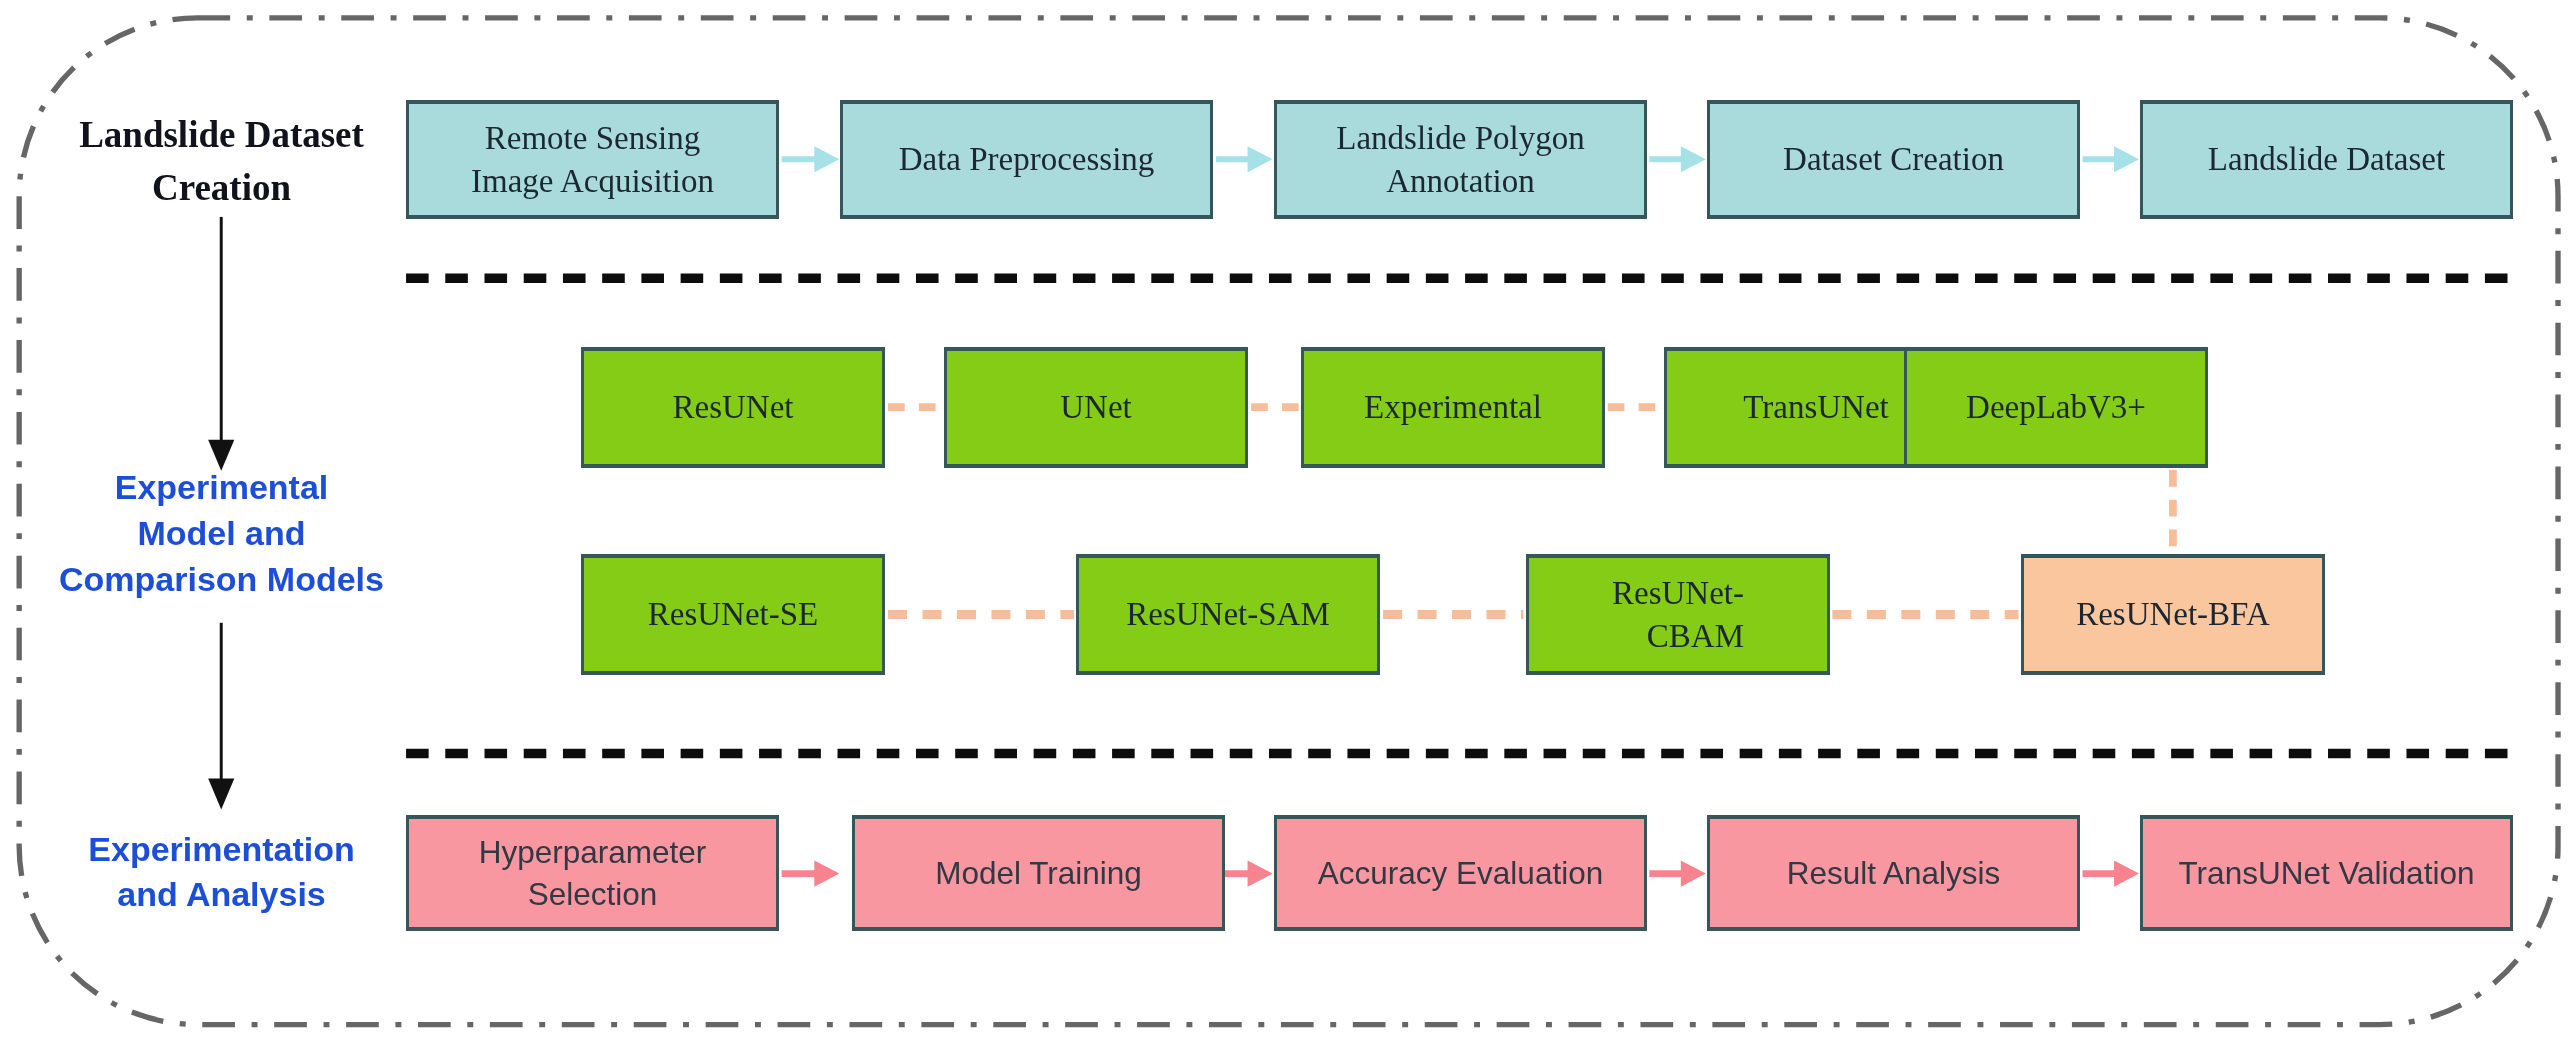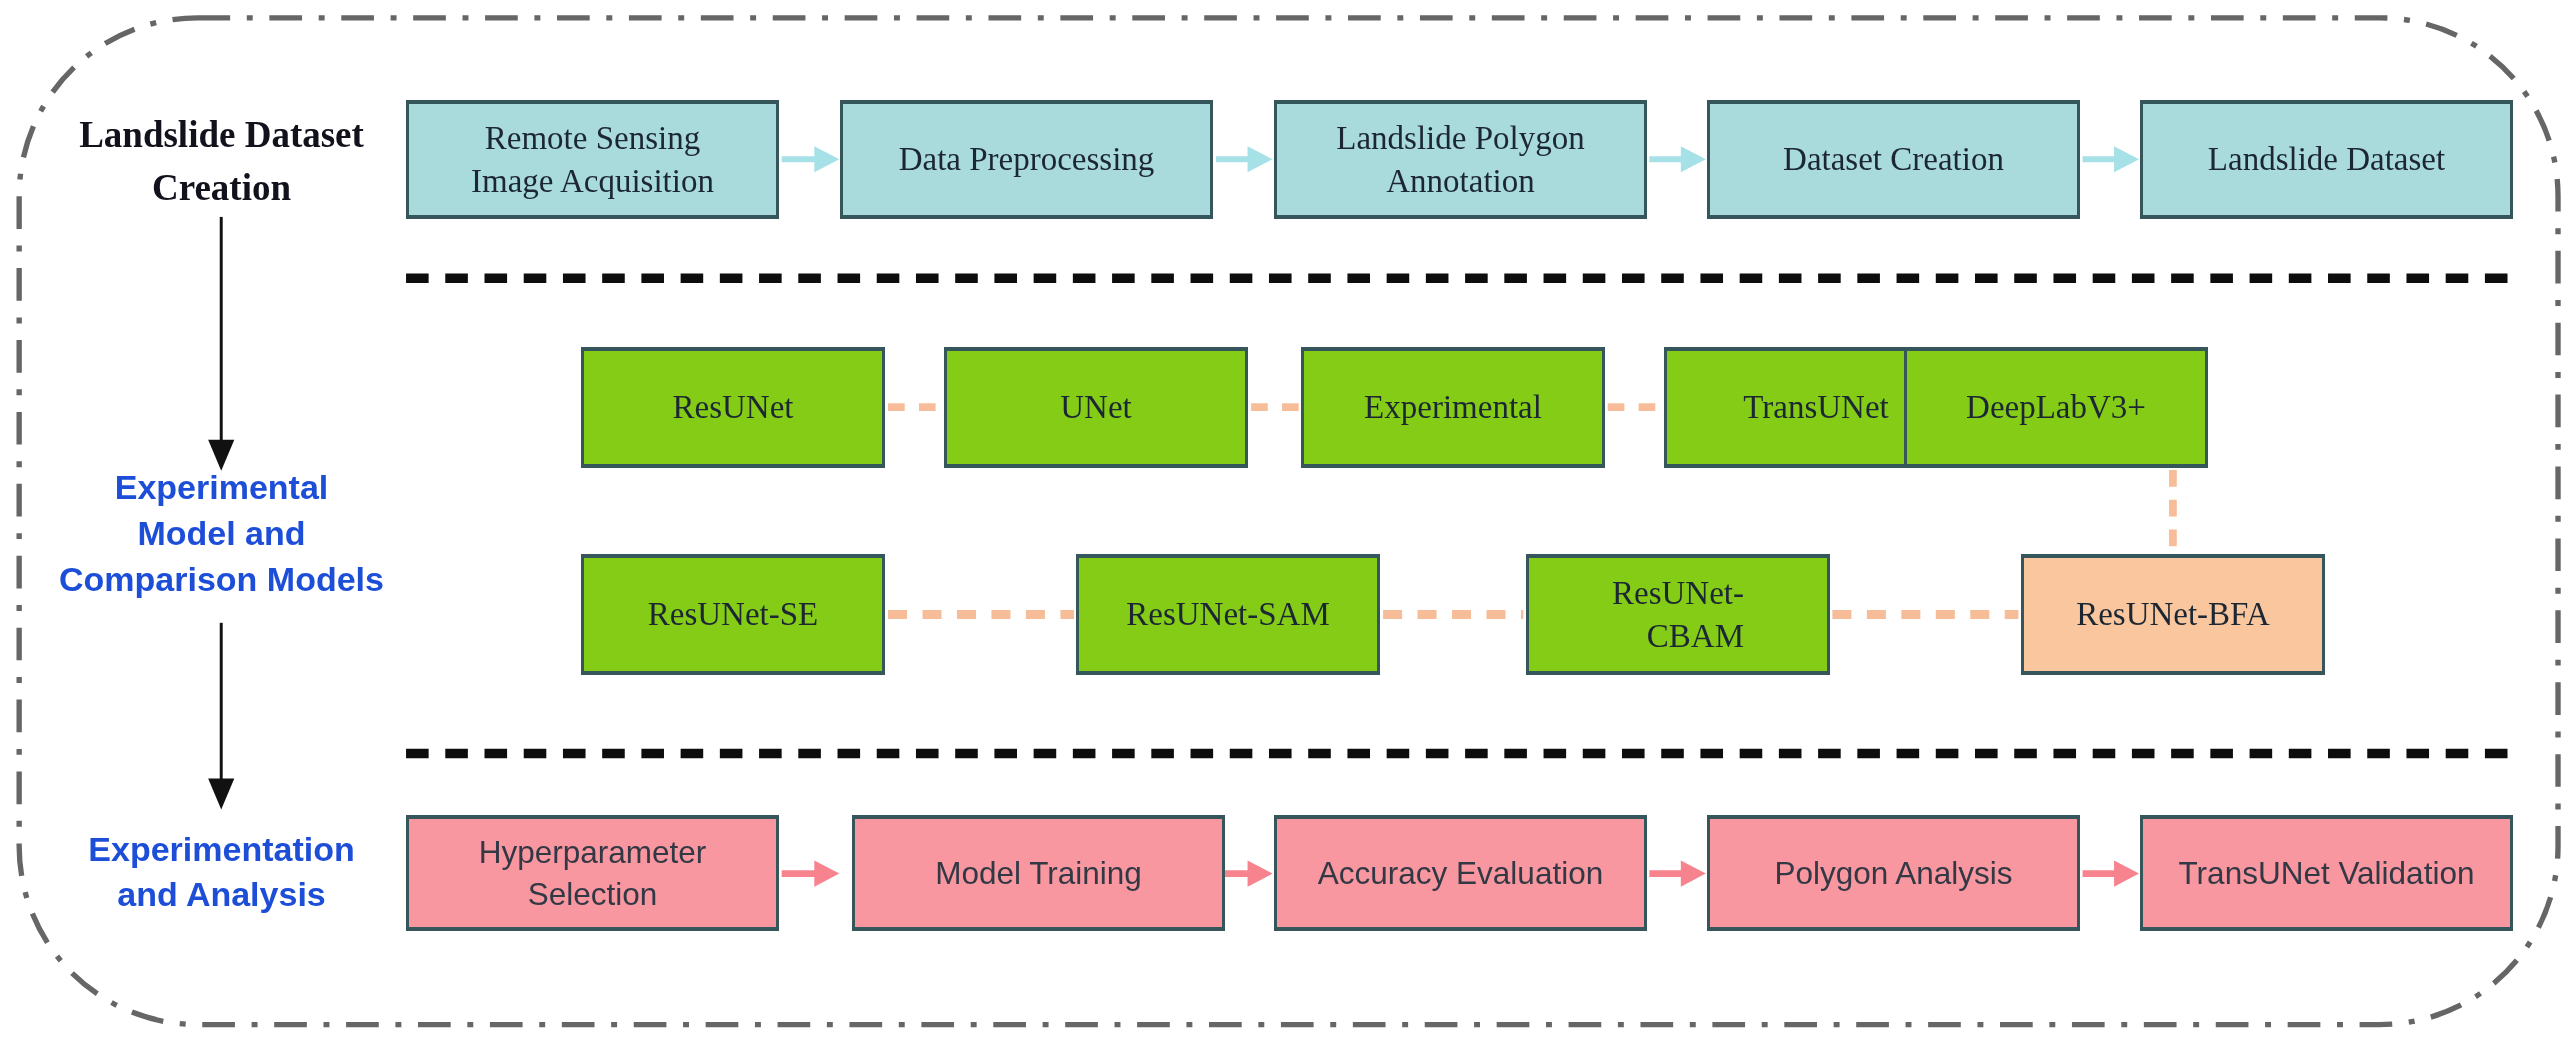--- a/index.html
+++ b/index.html
@@ -143,17 +143,17 @@
   <div class="box cream serif-text row-modelB" style="left:581px">ResUNet-SE</div>
   <div class="box cream serif-text row-modelB" style="left:1076px">ResUNet-SAM</div>
   <div class="box cream serif-text row-modelB" style="left:1526px">ResUNet-
 CBAM</div>
   <div class="box orange serif-text row-modelB" style="left:2021px">ResUNet-BFA</div>
 
   <div class="box pink row-pink" style="left:406px">Hyperparameter
 Selection</div>
   <div class="box pink row-pink" style="left:852px">Model Training</div>
   <div class="box pink row-pink" style="left:1274px">Accuracy Evaluation</div>
-  <div class="box pink row-pink" style="left:1707px">Polygon Analysis</div>
+  <div class="box pink row-pink" style="left:1707px">Result Analysis</div>
   <div class="box pink row-pink" style="left:2140px">TransUNet Validation</div>
 
 </div>
 
 
 </body></html>

